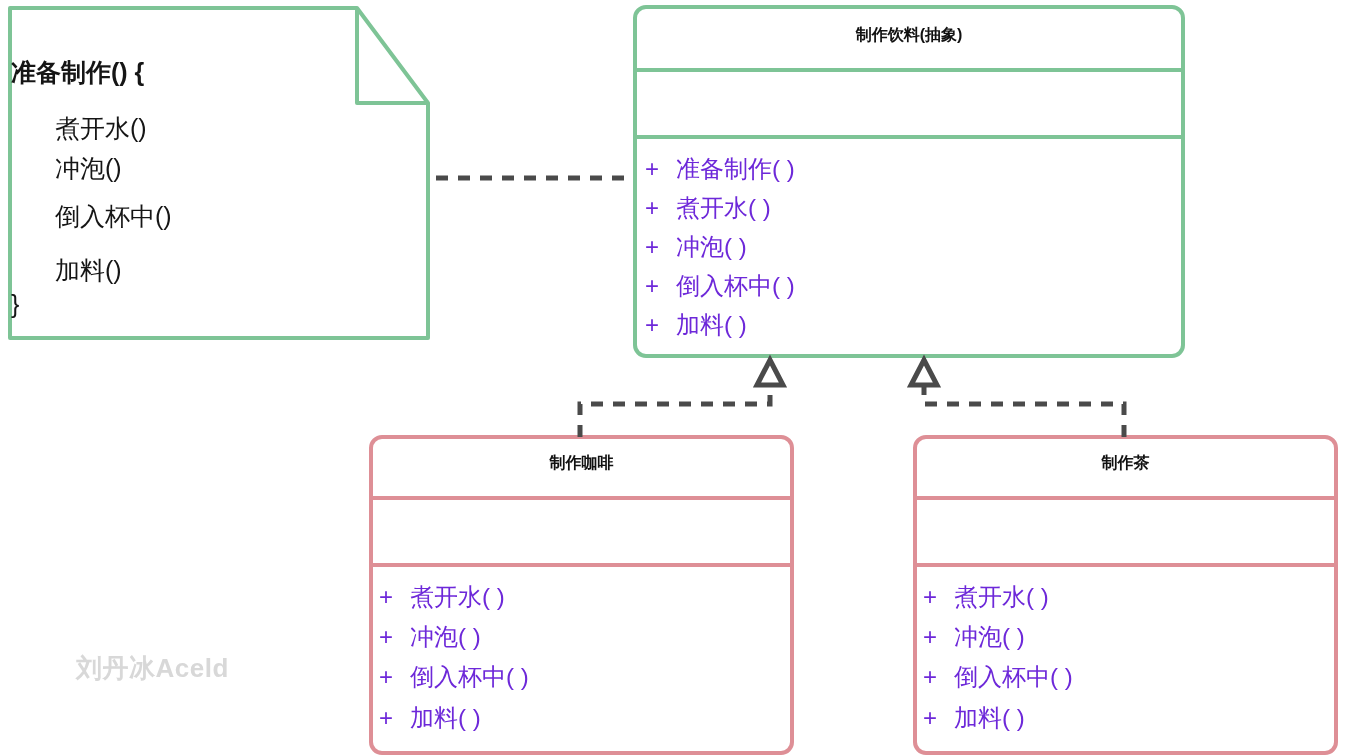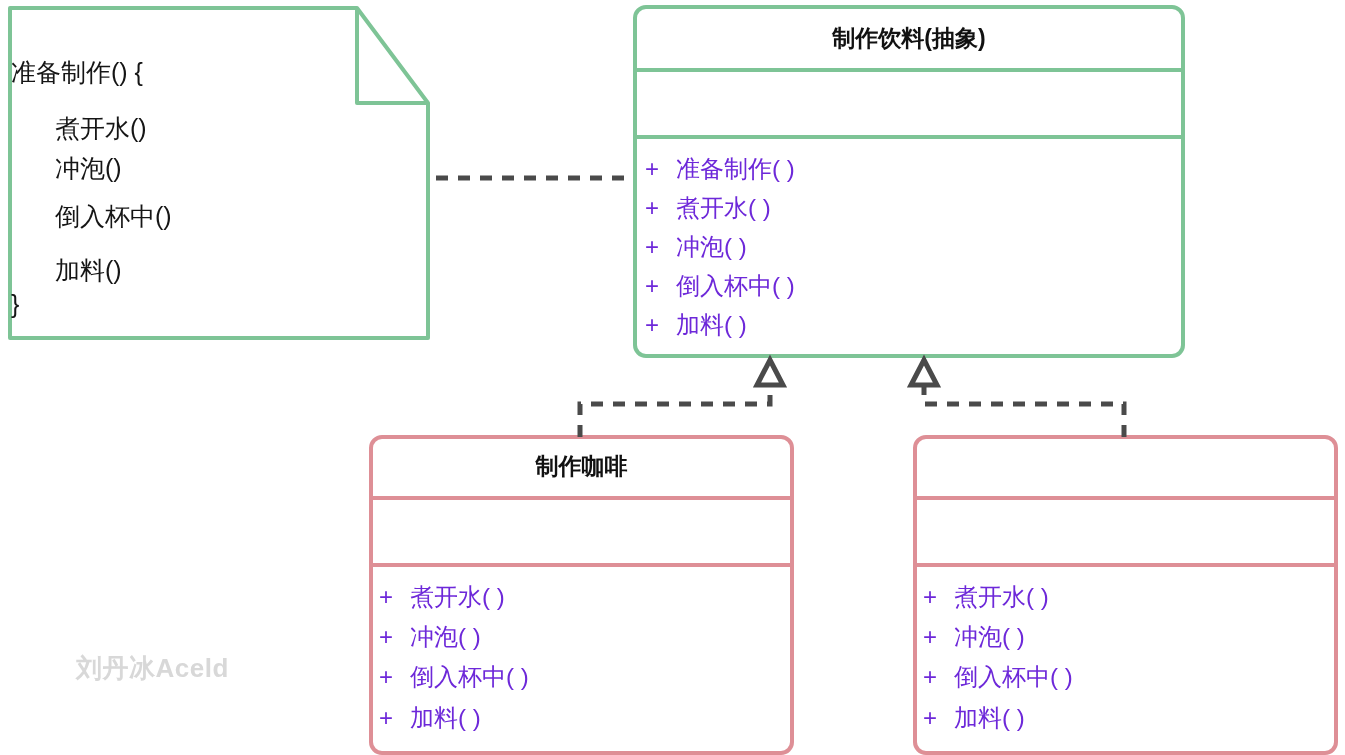--- a/index.html
+++ b/index.html
@@ -41,21 +41,21 @@
     position: absolute;
     font-size: 25px;
     line-height: 1;
     white-space: pre;
     color: #151515;
   }
   
   .class-title {
     position: absolute;
     text-align: center;
-    font-size: 23px;
+    font-size: 16px;
     font-weight: bold;
     color: #111111;
     line-height: 1;
   }
   
   .method-row {
     position: absolute;
     font-size: 24px;
     line-height: 1;
     color: #6d28d9;
@@ -115,21 +115,21 @@
       <path d="M 770 360 L 783 385 L 757 385 Z" fill="#ffffff" stroke="#4a4a4a" stroke-width="5" stroke-linejoin="miter"></path>
     </g>
 
     <g>
       <path d="M 1124 437 L 1124 404 L 924 404 L 924 381" fill="none" stroke="#4a4a4a" stroke-width="5" stroke-dasharray="12 10"></path>
       <path d="M 924 360 L 937 385 L 911 385 Z" fill="#ffffff" stroke="#4a4a4a" stroke-width="5" stroke-linejoin="miter"></path>
     </g>
   </svg>
 
   <div id="note-code">
-    <div class="code-line" style="left:0px;  top:16px;">准备制作() {</div>
+    <div class="code-line" style="left:0px;  top:16px;font-weight:bold;">准备制作() {</div>
     <div class="code-line" style="left:44px; top:64px;margin-top:8px;">煮开水()</div>
     <div class="code-line" style="left:44px; top:112px;">冲泡()</div>
     <div class="code-line" style="left:44px; top:160px;">倒入杯中()</div>
     <div class="code-line" style="left:44px; top:214px;">加料()</div>
     <div class="code-line" style="left:0px;  top:248px;">}</div>
   </div>
 
   <div class="class-title" style="left:635px; top:27px; width:548px;">制作饮料(抽象)</div>
 
   <div class="method-row" style="left:645px; top:157px;"><span class="vis">+</span><span>准备制作( )</span></div>
@@ -138,20 +138,21 @@
   <div class="method-row" style="left:645px; top:274px;"><span class="vis">+</span><span>倒入杯中( )</span></div>
   <div class="method-row" style="left:645px; top:313px;"><span class="vis">+</span><span>加料( )</span></div>
 
   <div class="class-title" style="left:371px; top:455px; width:421px;">制作咖啡</div>
 
   <div class="method-row" style="left:379px; top:585px;"><span class="vis">+</span><span>煮开水( )</span></div>
   <div class="method-row" style="left:379px; top:625px;"><span class="vis">+</span><span>冲泡( )</span></div>
   <div class="method-row" style="left:379px; top:665px;"><span class="vis">+</span><span>倒入杯中( )</span></div>
   <div class="method-row" style="left:379px; top:706px;"><span class="vis">+</span><span>加料( )</span></div>
 
+  <div class="class-title" style="left:915px; top:455px; width:421px;">制作茶</div>
 
   <div class="method-row" style="left:923px; top:585px;"><span class="vis">+</span><span>煮开水( )</span></div>
   <div class="method-row" style="left:923px; top:625px;"><span class="vis">+</span><span>冲泡( )</span></div>
   <div class="method-row" style="left:923px; top:665px;"><span class="vis">+</span><span>倒入杯中( )</span></div>
   <div class="method-row" style="left:923px; top:706px;"><span class="vis">+</span><span>加料( )</span></div>
 
   <div id="watermark">刘丹冰Aceld</div>
 
 </div>
 

